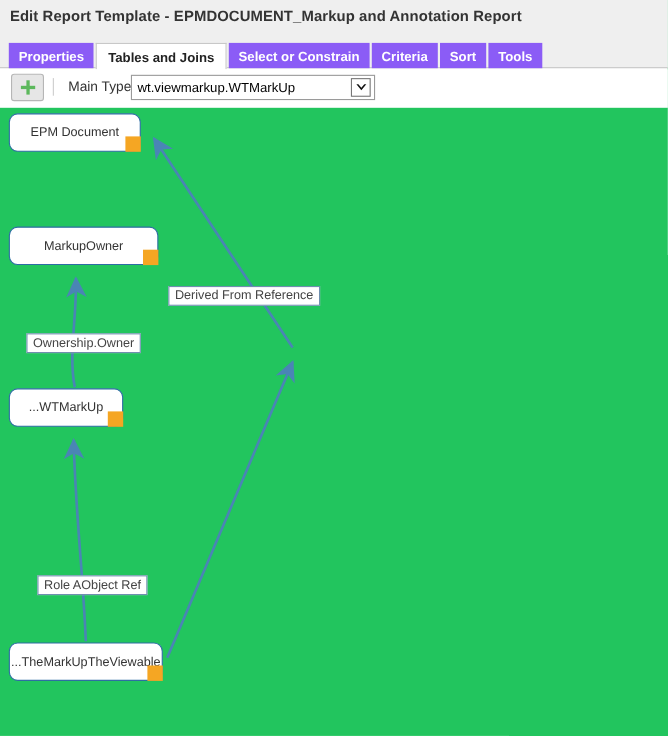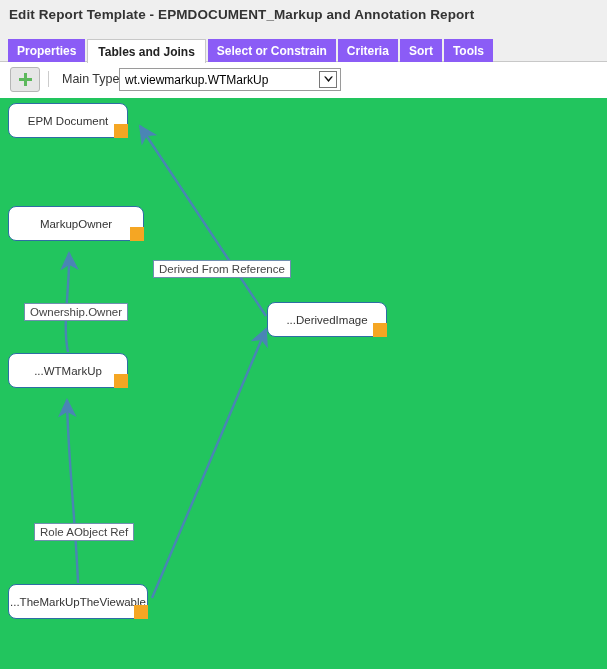--- a/index.html
+++ b/index.html
@@ -273,29 +273,25 @@
   <div class="node" style="left:8px; top:5px; width:120px; height:35px;">
     <span class="node-label">EPM Document</span>
     <span class="node-handle"></span>
   </div>
 
   <div class="node" style="left:8px; top:108px; width:136px; height:35px;">
     <span class="node-label">MarkupOwner</span>
     <span class="node-handle"></span>
   </div>
 
-  <div class="node" style="left:8px; top:255px; width:120px; height:35px;">
+  <div class="node" style="left:8px; top:255px; width:104px; height:35px;">
     <span class="node-label">...WTMarkUp</span>
     <span class="node-handle"></span>
   </div>
 
-  <div class="node" style="left:267px; top:204px; width:120px; height:35px;">
-    <span class="node-label">...DerivedImage</span>
-    <span class="node-handle"></span>
-  </div>
 
   <div class="node" style="left:8px; top:486px; width:140px; height:35px;">
     <span class="node-label">...TheMarkUpTheViewable</span>
     <span class="node-handle"></span>
   </div>
 
   <div class="edge-label" style="left:153px; top:162px;">
     <span>Derived From Reference</span>
   </div>
 

